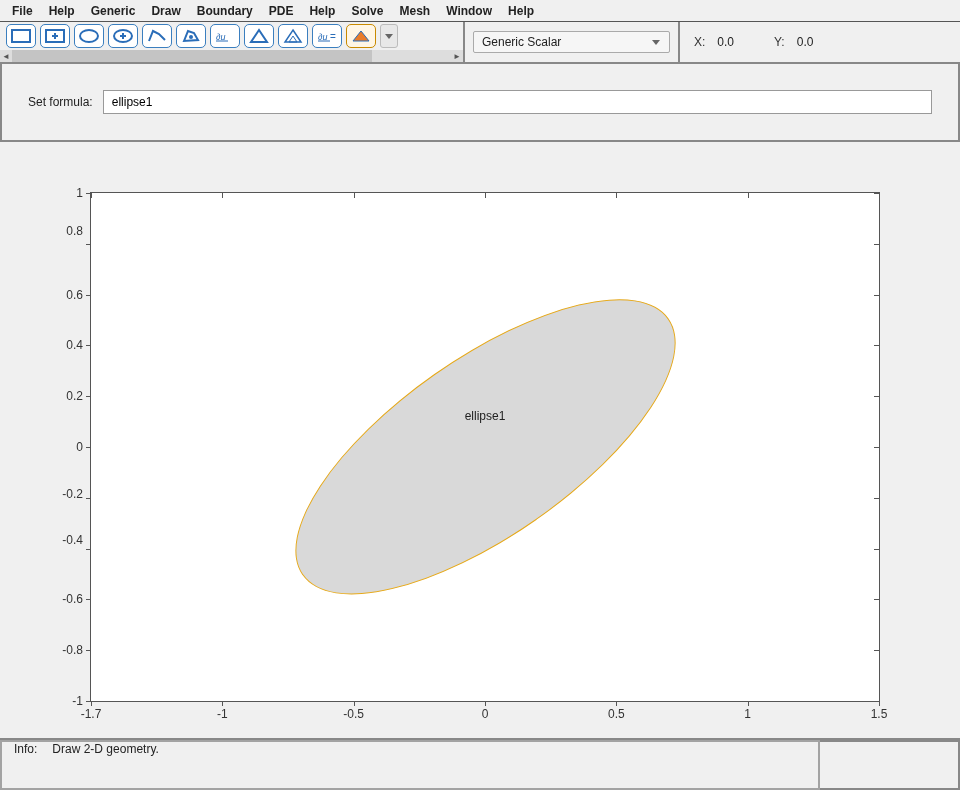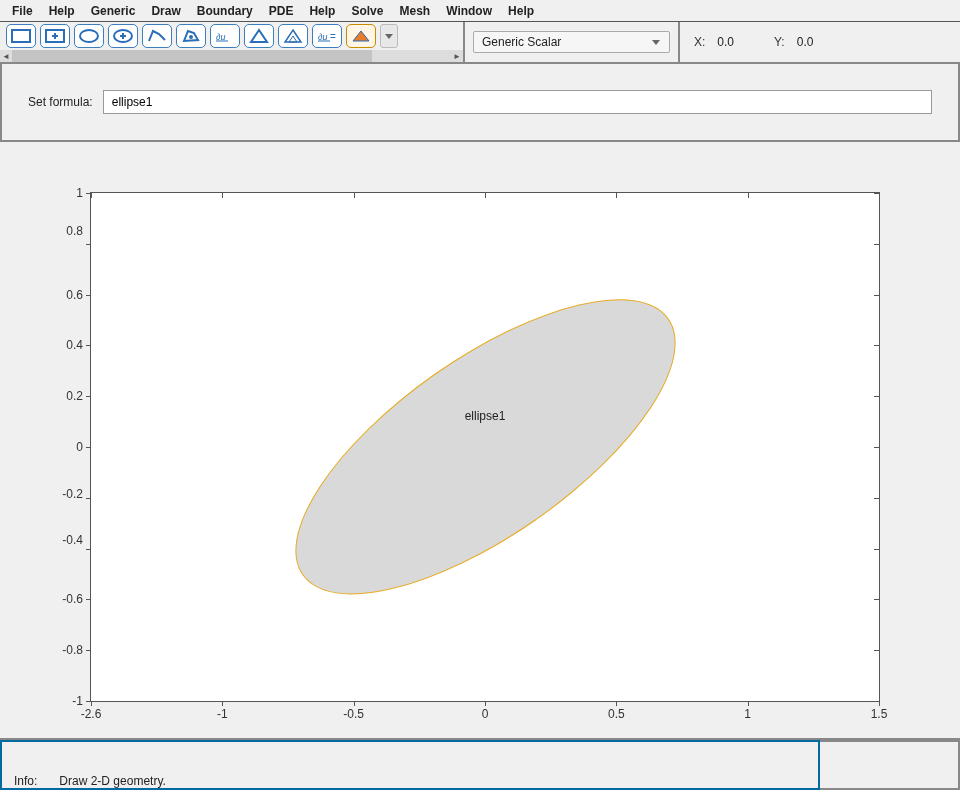--- a/index.html
+++ b/index.html
@@ -126,22 +126,22 @@
     position:absolute; font-size:12px; color:#222;
     transform: translate(-50%,-50%);
   }
   .status-bar {
     height: 52px;
     display:flex; align-items:stretch;
     border-top: 2px solid #888;
     background:#f0f0f0;
   }
   .status-main {
-    flex:1; border:2px solid #0369a1;
-    display:flex;align-items:flex-end;padding:0 12px;gap:22px;
+    flex:1; border:2px solid #a3a3a3;
+    display:flex;align-items:flex-start;padding:0 12px;gap:15px;
   }
   .status-side {
     width:140px; border:2px solid #888; border-left:none;
   }
   svg { display:block; }
 </style>
 </head>
 <body>
 
 <div class="menubar">
@@ -263,21 +263,21 @@
 
 <div class="formula-panel">
   <span>Set formula:</span>
   <input type="text" value="ellipse1" style="">
 </div>
 
 <div class="canvas-area">
   <div class="axes" id="axes">
       <div class="tick-x" style="left: 0px;"></div>
       <div class="tick-x-top" style="left: 0px;"></div>
-      <div class="tlabel-x" style="left: 0px;">-2.6</div>
+      <div class="tlabel-x" style="left: 0px;">-1.7</div>
       <div class="tick-x" style="left: 131.333px;"></div>
       <div class="tick-x-top" style="left: 131.333px;"></div>
       <div class="tlabel-x" style="left: 131.333px;">-1</div>
       <div class="tick-x" style="left: 262.667px;"></div>
       <div class="tick-x-top" style="left: 262.667px;"></div>
       <div class="tlabel-x" style="left: 262.667px;">-0.5</div>
       <div class="tick-x" style="left: 394px;"></div>
       <div class="tick-x-top" style="left: 394px;"></div>
       <div class="tlabel-x" style="left: 394px;">0</div>
       <div class="tick-x" style="left: 525.333px;"></div>

